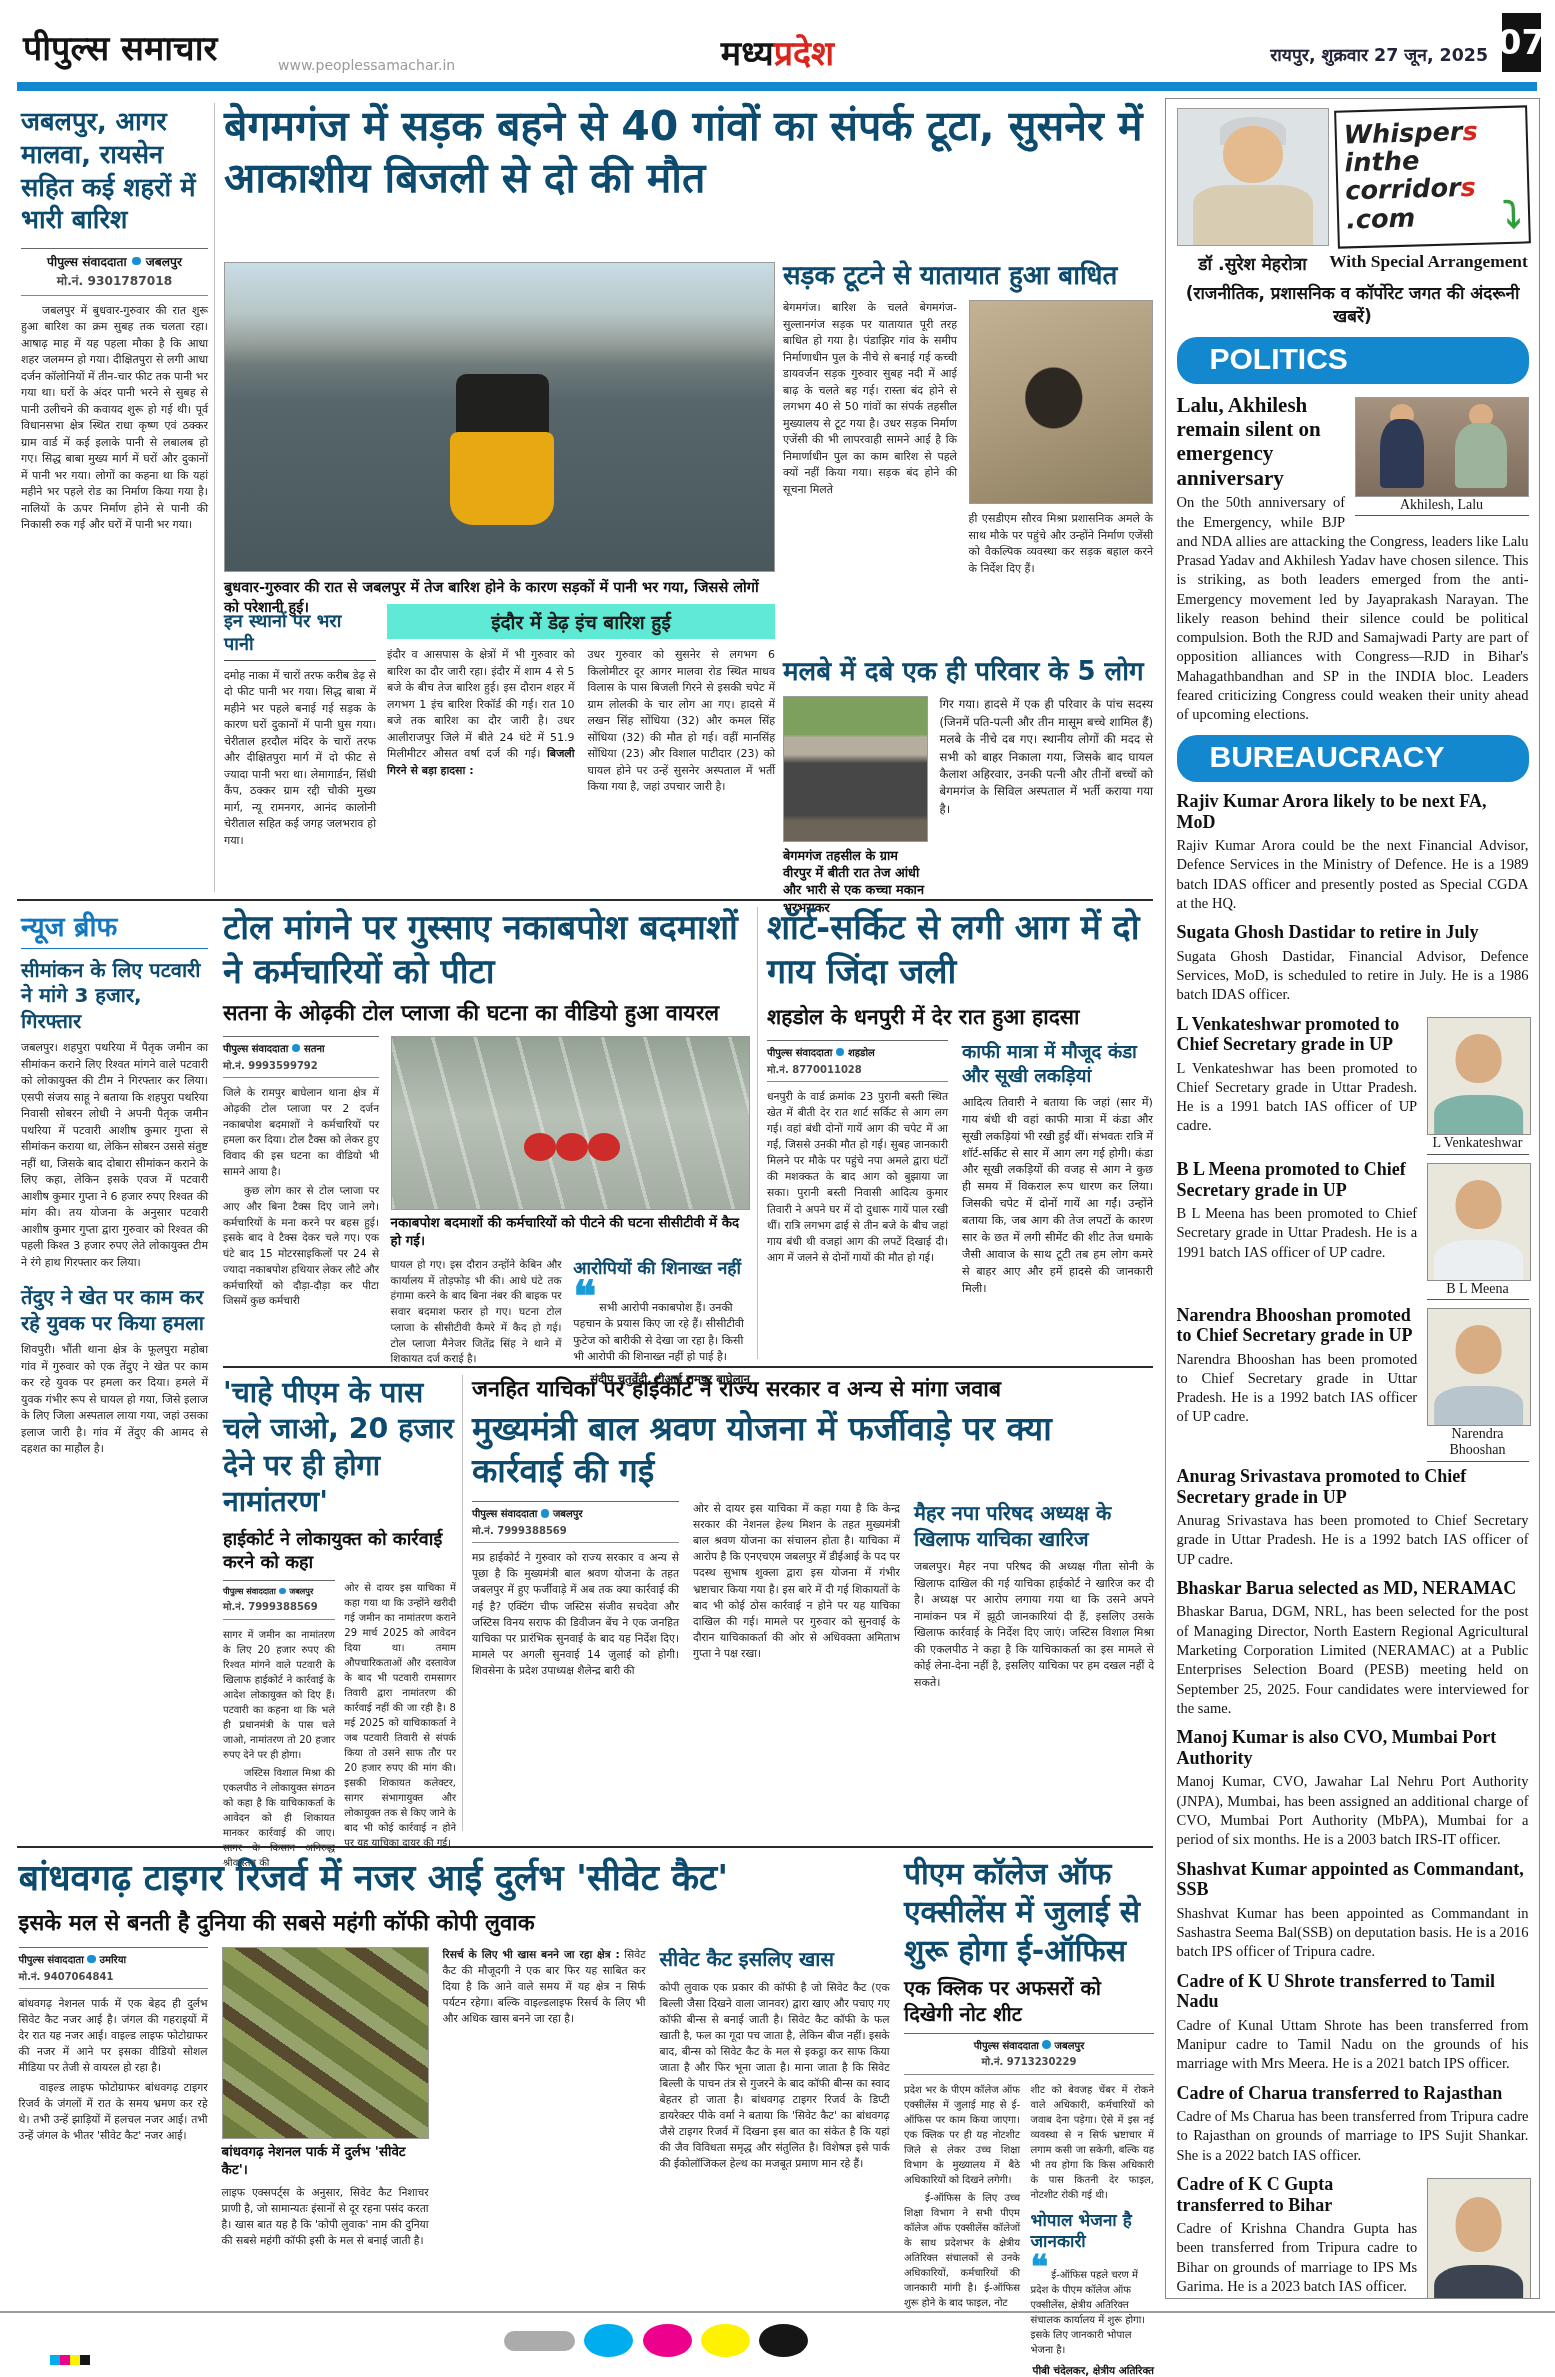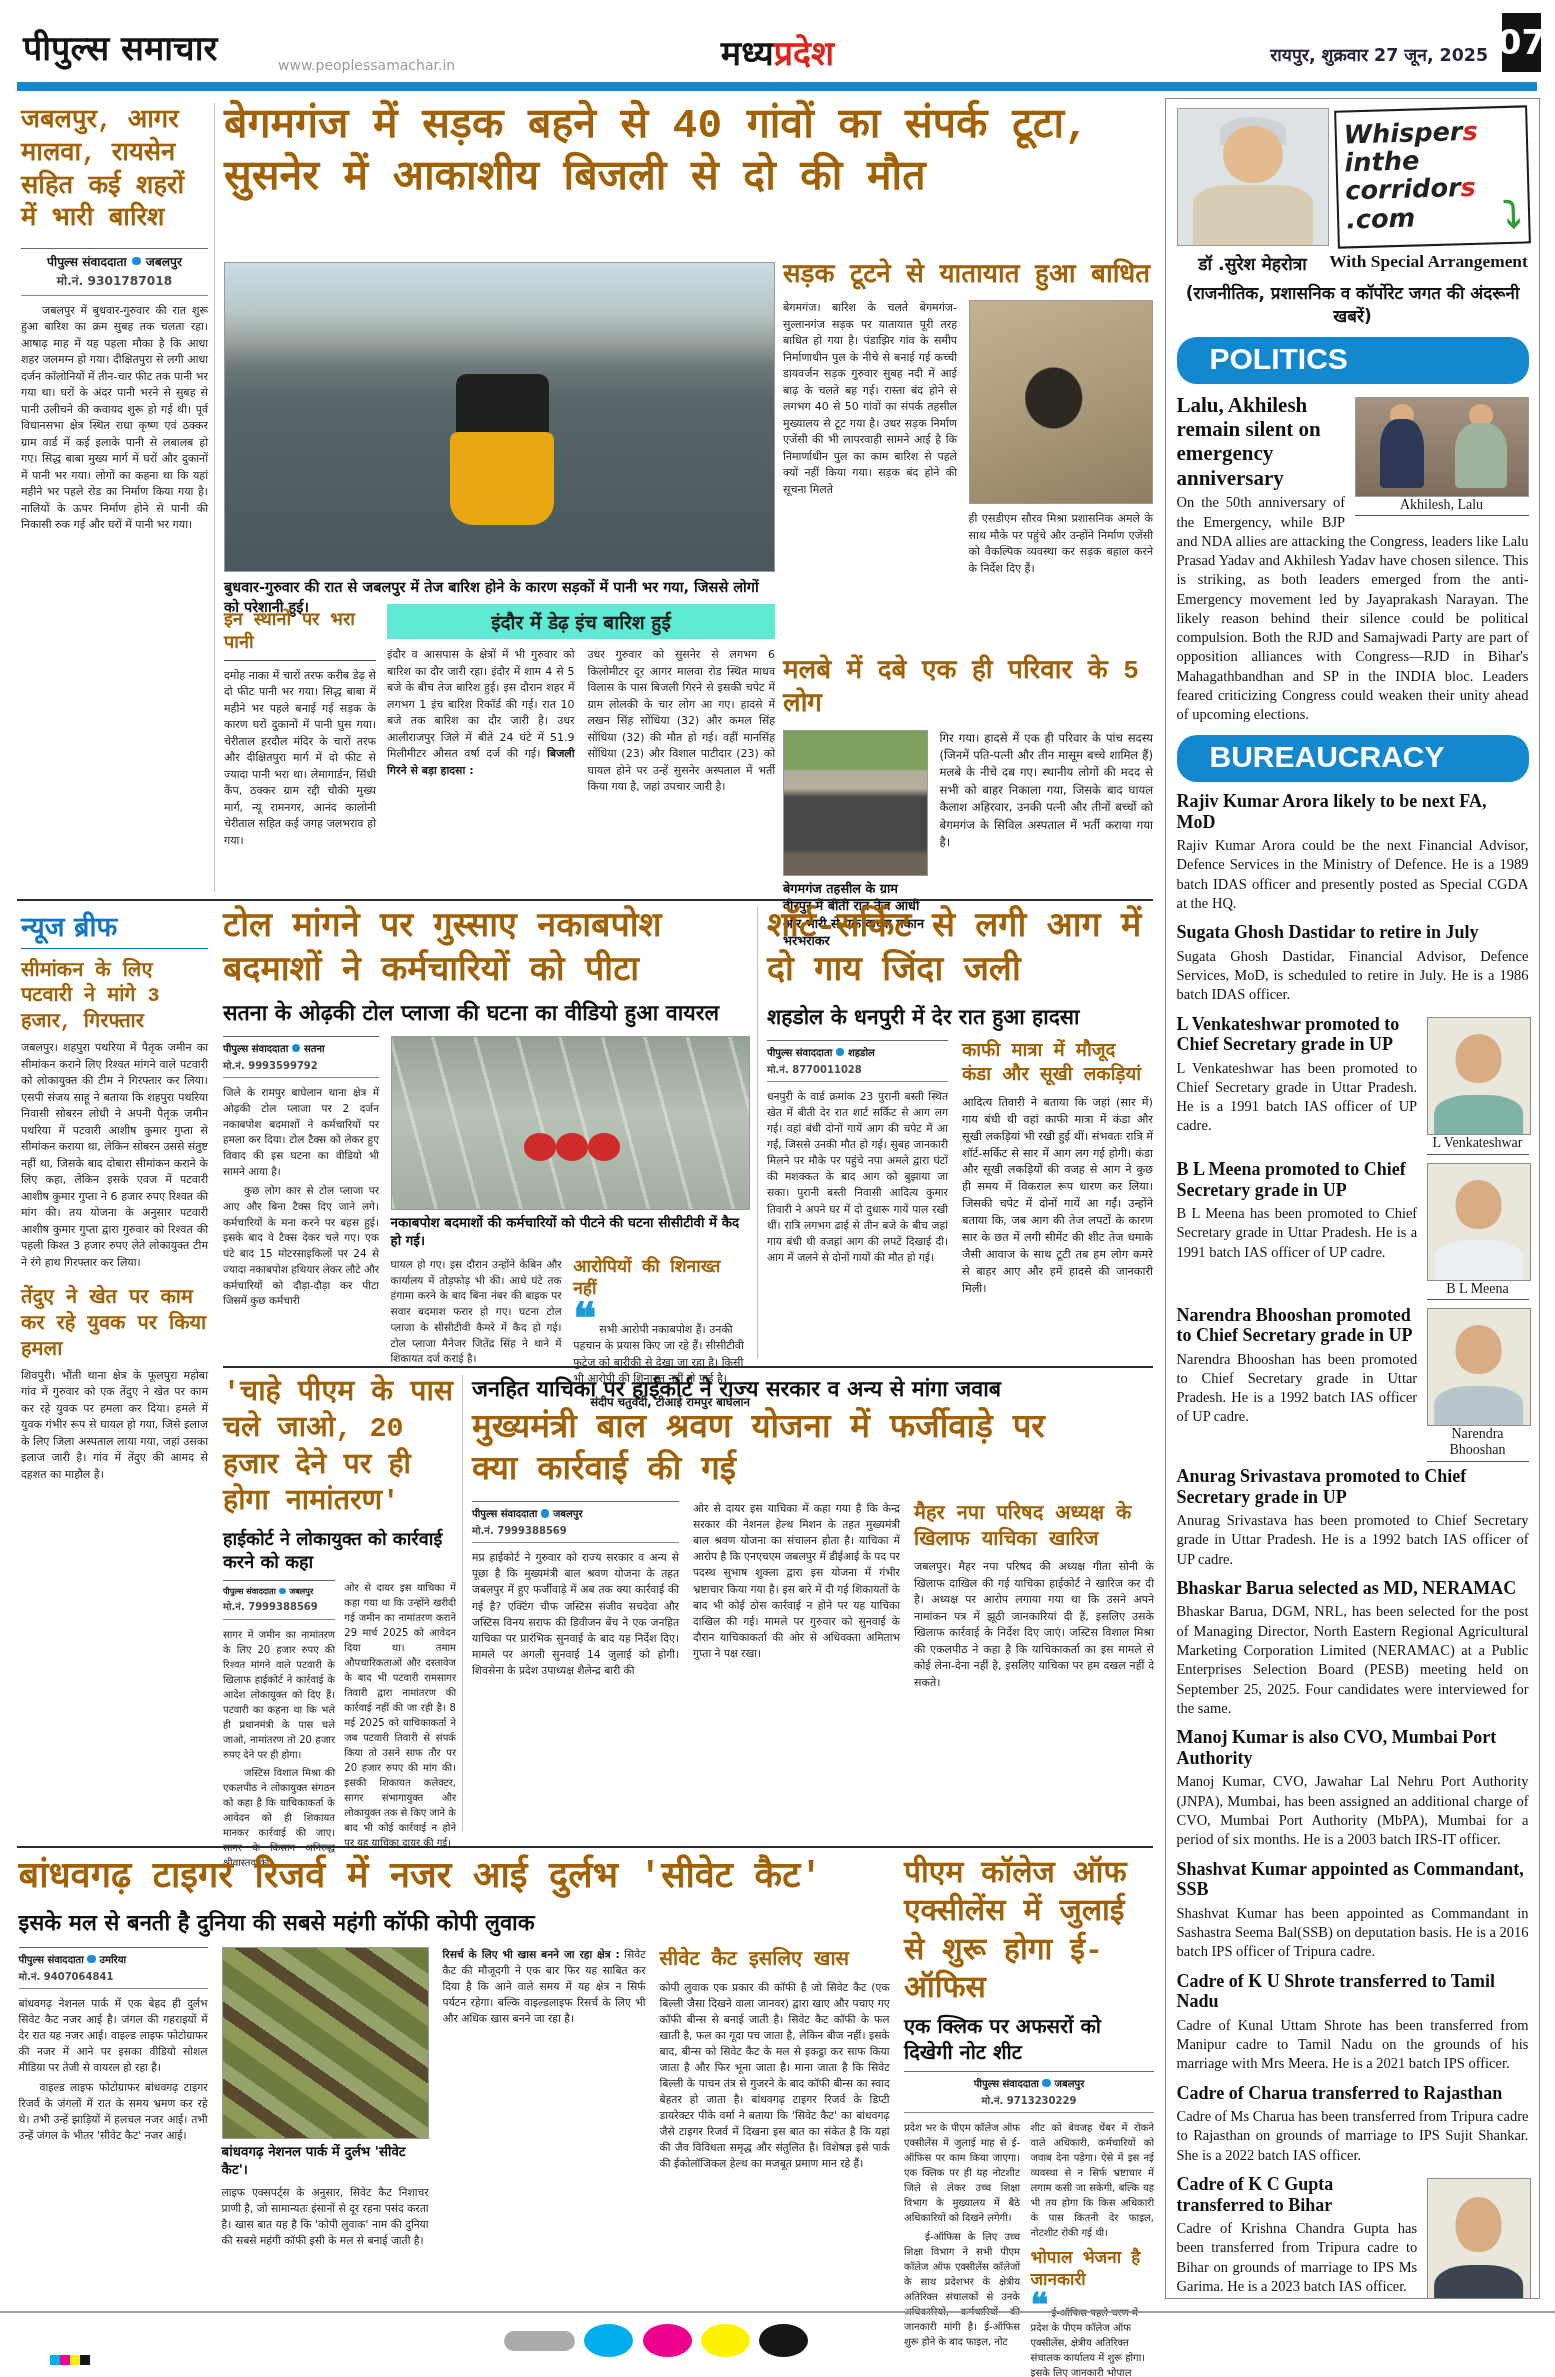--- a/index.html
+++ b/index.html
@@ -1,18 +1,18 @@
 <!DOCTYPE html>
 <html style="font-size:9.3px"><head>
 <meta charset="utf-8">
 <style>
   html,body{margin:0;padding:0;background:#e8e8e8;}
   .page{position:relative;width:1555px;height:2377px;background:#fff;font-family:"DejaVu Sans",sans-serif;color:#161616;overflow:hidden;margin:0 auto;}
   .abs{position:absolute;}
-  .hd{font-weight:bold;color:#a16207;line-height:1.28;font-family:Liberation Mono, monospace;}
+  .hd{font-weight:bold;color:#0c4a6e;line-height:1.28;}
   .sub{font-weight:bold;color:#111;line-height:1.3;}
   .body{font-size:11px;line-height:1.5;text-align:justify;color:#1a1a1a;}
   .body p{margin:0 0 3.5px;}
   .ind{text-indent:21px;}
   .byrow{display:flex;align-items:center;gap:5.2px;font-weight:bold;font-size:12.2px;border-top:1.2px solid #666;padding-top:4px;white-space:nowrap;}
   .byrow.sm{font-size:10px;gap:3.5px;}
   .dot{width:8.7px;height:8.7px;border-radius:50%;background:#1b8fd2;flex:0 0 auto;}
   .phone{font-weight:bold;color:#4a4a4a;font-size:12.2px;border-bottom:1.2px solid #888;padding:2.9px 0 5.2px;margin-bottom:7px;}
   .phone.sm{font-size:10px;}
   .vrule{width:1.2px;background:#c2c2c2;}

